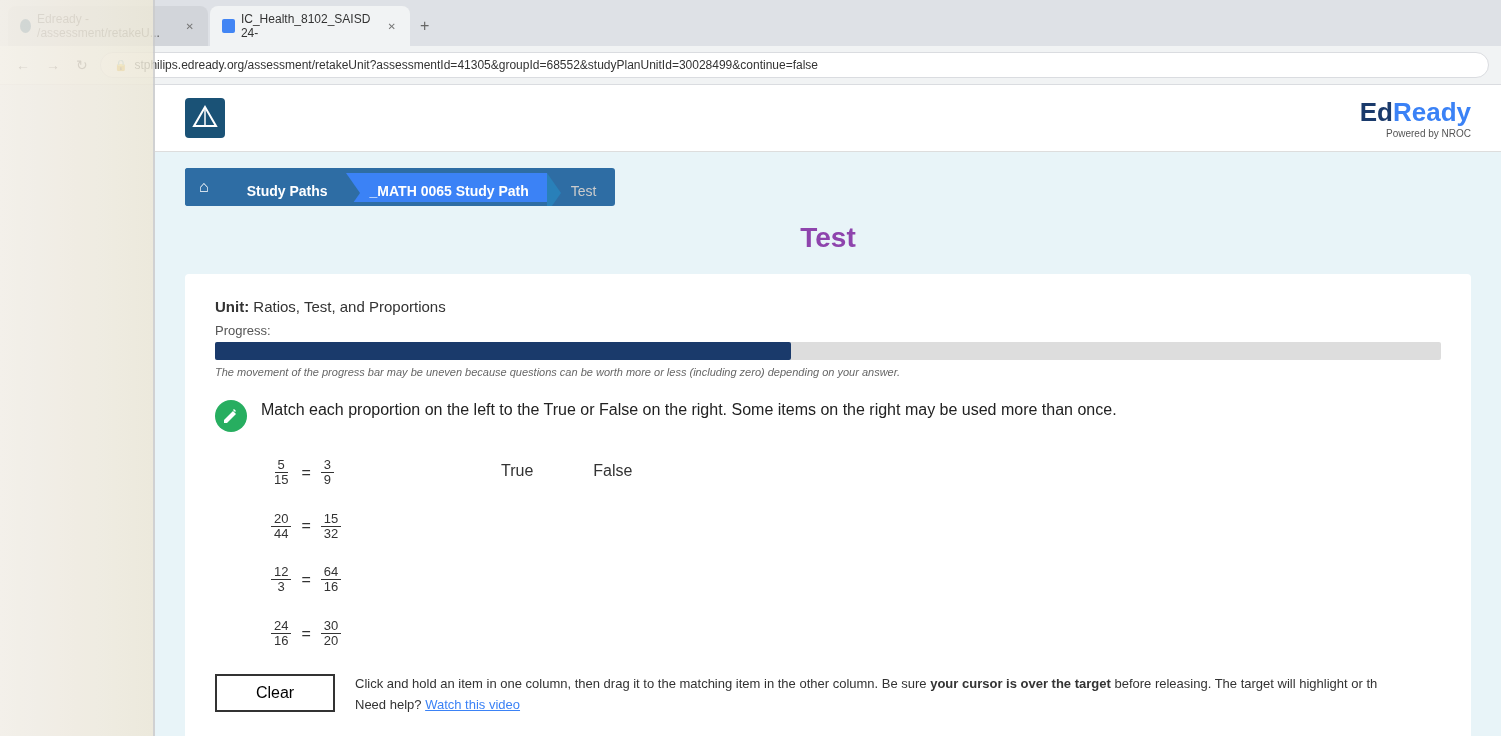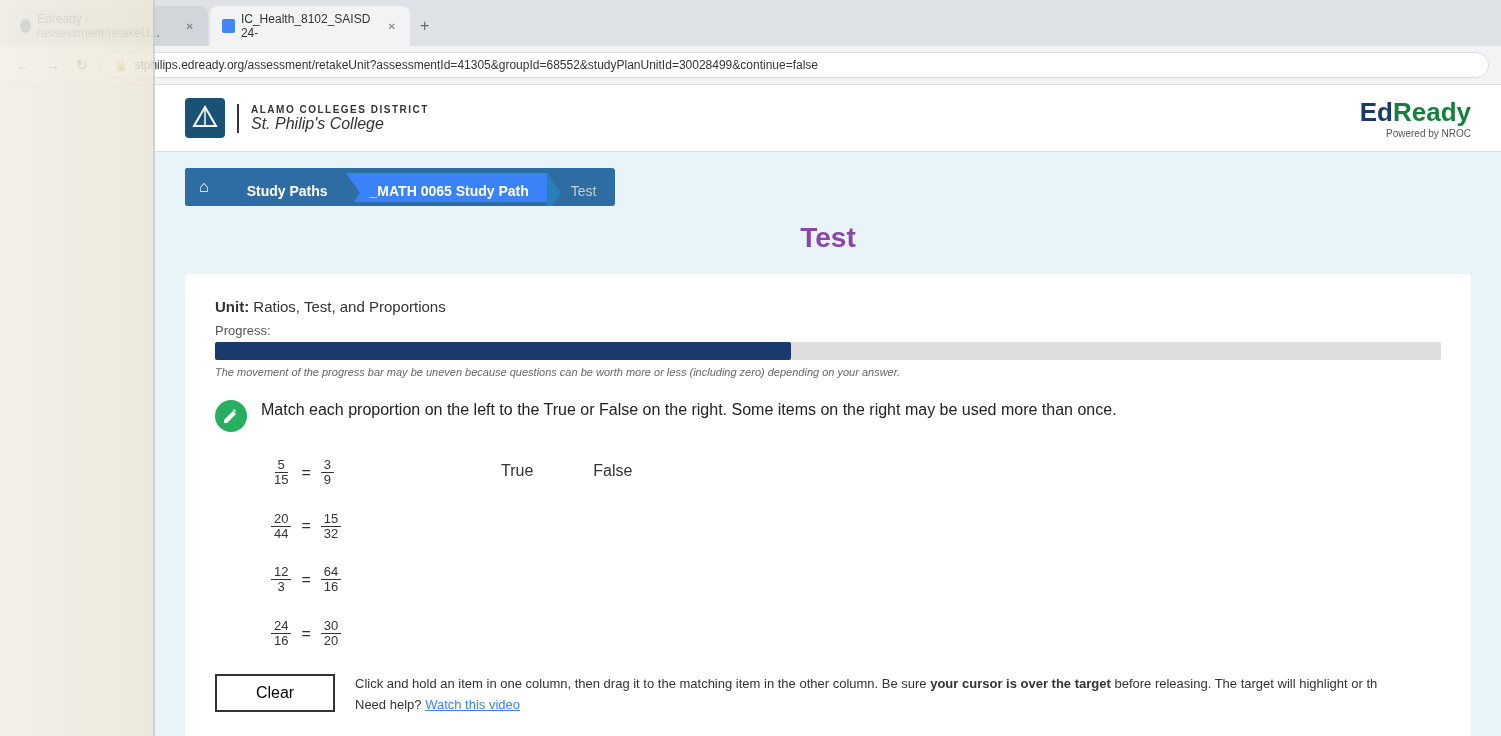--- a/index.html
+++ b/index.html
@@ -194,21 +194,21 @@
       text-align: right;
     }
 
     .edready-brand {
       font-size: 26px;
       font-weight: bold;
       color: #1a3a6b;
     }
 
     .edready-brand span {
-      color: #15803d;
+      color: #3b82f6;
     }
 
     .powered-by {
       font-size: 10px;
       color: #555;
       text-align: right;
     }
 
     
     .breadcrumb-nav {
@@ -489,24 +489,20 @@
 <div class="main-content">
 
   <div class="site-header">
     <div class="college-logo">
       <div class="logo-icon">
         <svg viewBox="0 0 28 28" fill="none" xmlns="http://www.w3.org/2000/svg">
           <polygon points="14,3 25,22 3,22" fill="none" stroke="white" stroke-width="2"></polygon>
           <line x1="14" y1="3" x2="14" y2="22" stroke="white" stroke-width="1.5"></line>
         </svg>
       </div>
-      <div class="college-text">
-        <div class="college-name-top">ALAMO COLLEGES DISTRICT</div>
-        <div class="college-name-main">St. Philip's College</div>
-      </div>
     </div>
     <div class="edready-logo">
       <div class="edready-brand">
         Ed<span>Ready</span>
       </div>
       <div class="powered-by">Powered by NROC</div>
     </div>
   </div>
 
   <nav class="breadcrumb-nav">

